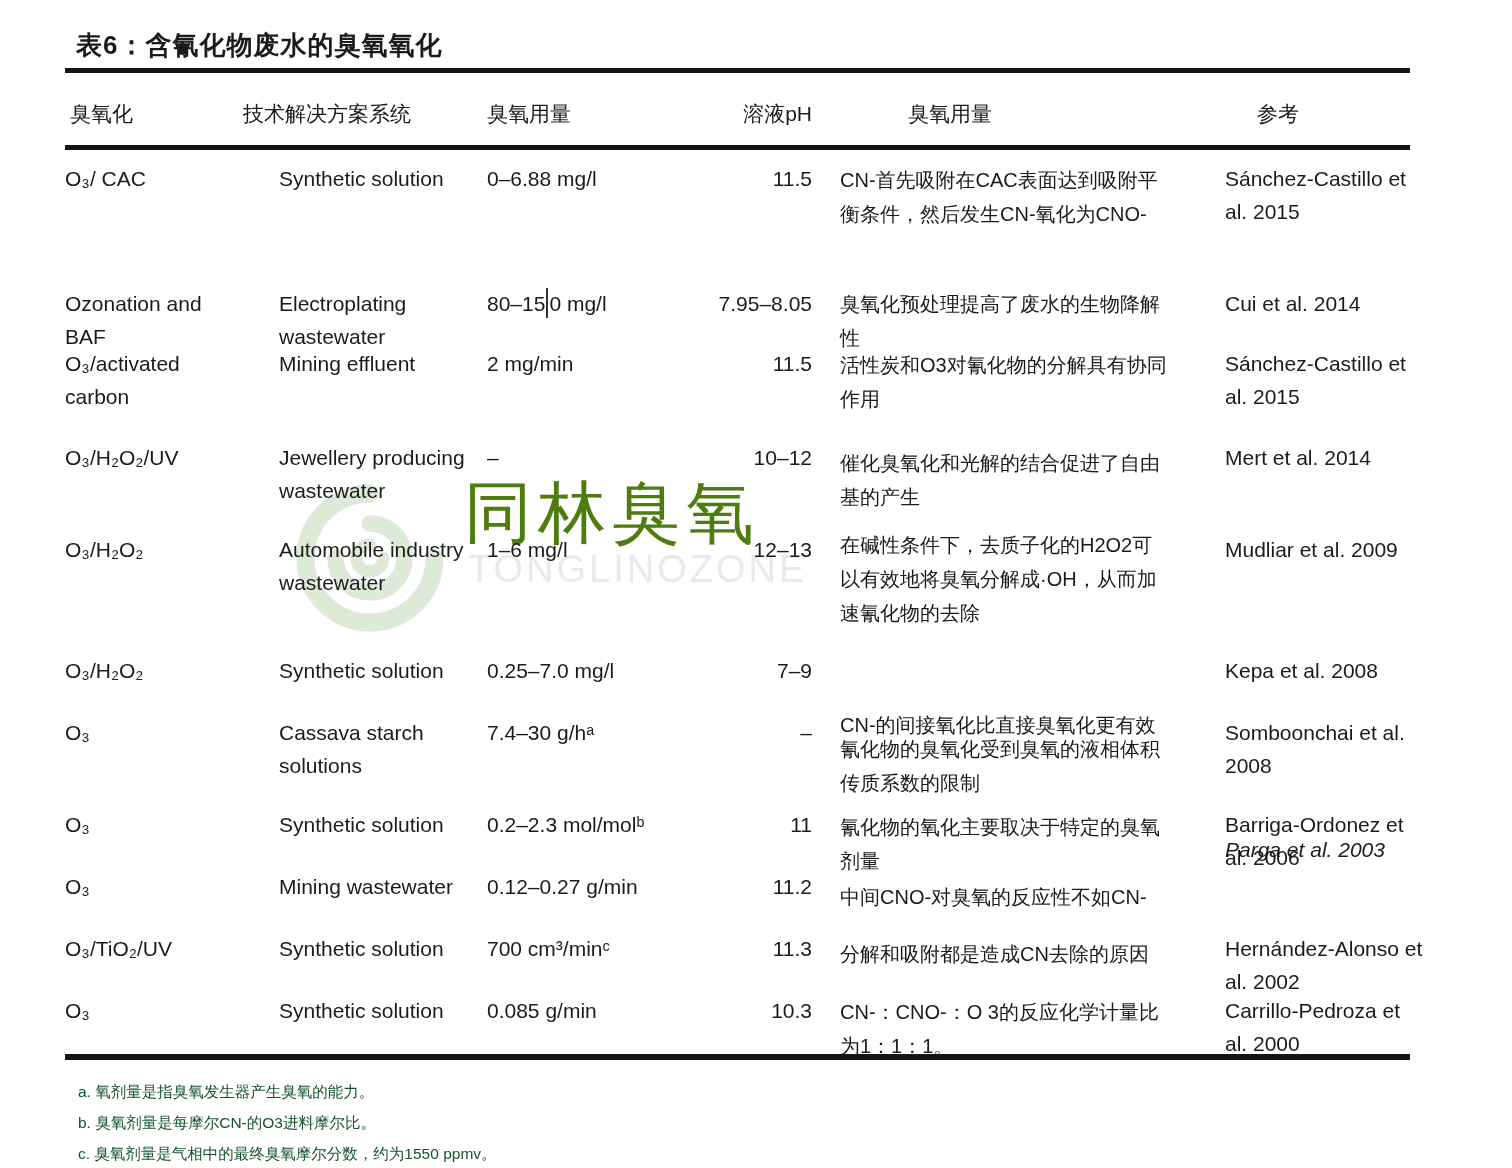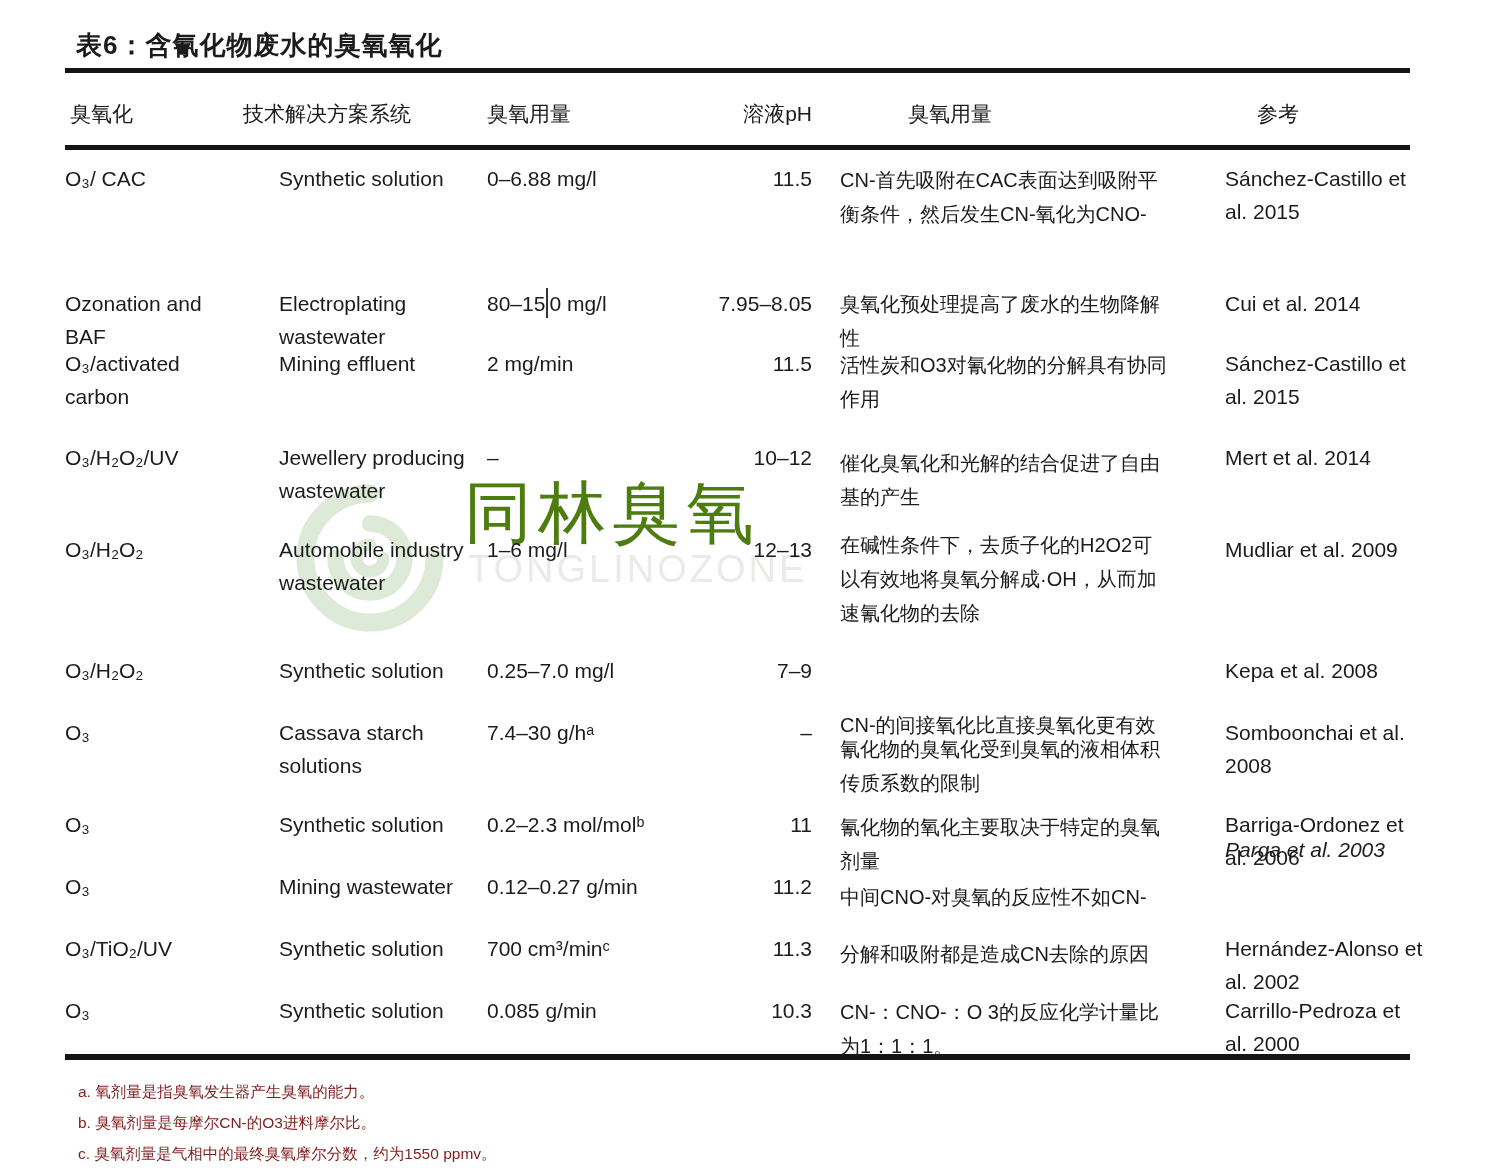--- a/index.html
+++ b/index.html
@@ -23,21 +23,21 @@
   .c1{left:65px;width:165px;}
   .c2{left:243px;width:218px;margin-left:36px;}
   .c3{left:487px;width:195px;white-space:nowrap;}
   .c4{left:680px;width:132px;text-align:right;}
   .c5{left:840px;width:332px;font-size:20px;line-height:34px;}
   .c6{left:1225px;width:200px;}
 
   .caret{display:inline-block;width:2px;height:30px;background:#333;
          vertical-align:middle;margin:0 1px;transform:translateY(-2px);}
 
-  .footnote{position:absolute;left:78px;font-size:15.5px;color:#7f1d1d;z-index:2;}
+  .footnote{position:absolute;left:78px;font-size:15.5px;color:#14532d;z-index:2;}
 
   .wm-logo{position:absolute;left:295px;top:483px;width:150px;height:150px;z-index:0;}
   .wm-cn{position:absolute;left:464px;top:468px;font-size:68px;color:#4d7c0f;
          letter-spacing:6px;z-index:0;white-space:nowrap;}
   .wm-en{position:absolute;left:468px;top:548px;font-size:38px;color:#eceae8;
          letter-spacing:3px;z-index:0;white-space:nowrap;}
 </style>
 </head>
 <body>
 

